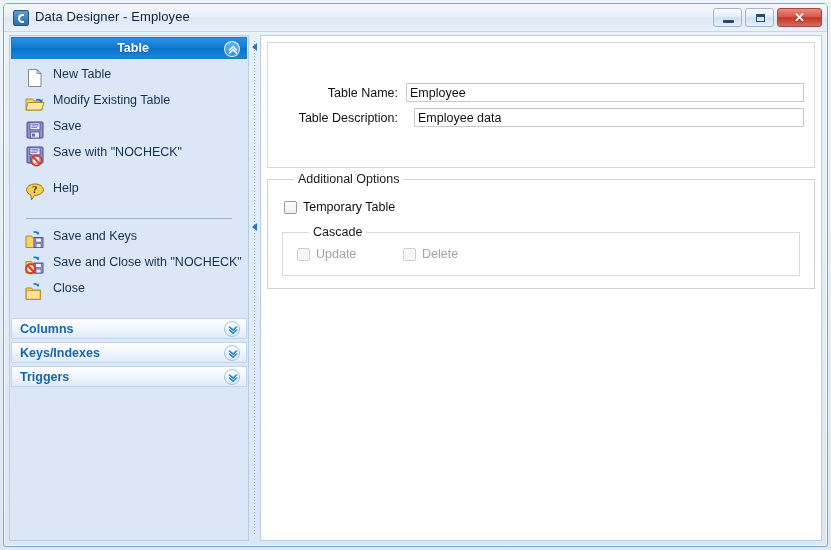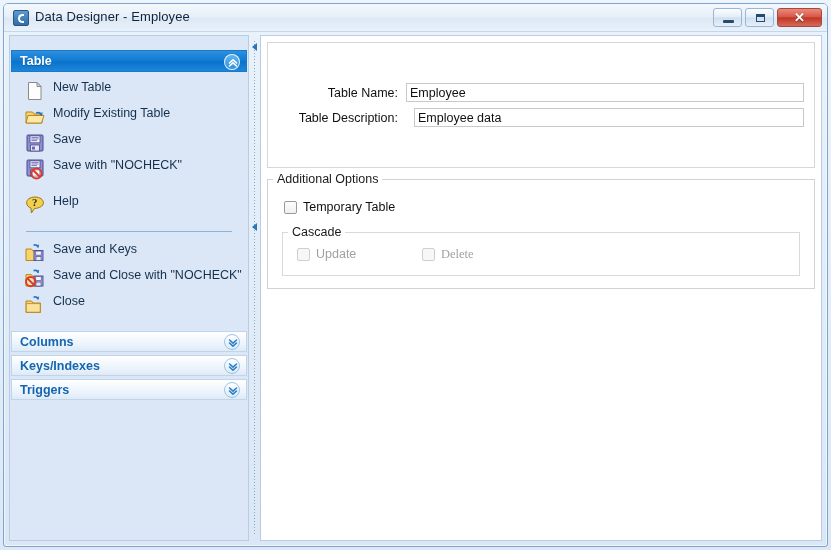--- a/index.html
+++ b/index.html
@@ -146,27 +146,28 @@
     bottom: 5px;
     background: #dbe7f7;
     border: 1px solid #b8cde5;
     box-sizing: border-box;
     overflow: hidden;
   }
 
   .nav-header {
     position: relative;
     height: 22px;
-    margin: 14px 1px 0 1px;
+    margin: 1px 1px 0 1px;
     background: linear-gradient(180deg,#2e8fe0 0%, #0d7ad4 50%, #0a72c9 51%, #1b86db 100%);
     border: 1px solid #1a7ac4;
     box-sizing: border-box;
     display: flex;
     align-items: center;
     cursor: default;
+    justify-content: center;
   }
   .nav-header .label {
     margin-left: 8px;
     color: #ffffff;
     font-size: 12.5px;
     font-weight: bold;
     text-shadow: 0 1px 1px rgba(0,0,0,.25);
   }
   .chev-circle {
     position: absolute;
@@ -326,21 +327,21 @@
   .groupbox {
     position: absolute;
     left: 6px;
     right: 6px;
     border: 1px solid #d2d2d2;
     background: #ffffff;
     box-sizing: border-box;
   }
   .groupbox > .gb-title {
     position: absolute;
-    left: 5px;
+    left: 26px;
     top: -8px;
     background: #ffffff;
     padding: 0 4px;
     font-size: 12.5px;
     color: #1a1a1a;
     white-space: nowrap;
   }
   #gb-additional { top: 143px; height: 110px; }
   #gb-cascade {
     left: 14px;
@@ -373,21 +374,21 @@
   }
   .chk-label {
     font-size: 12.5px;
     color: #101010;
     white-space: nowrap;
   }
   .chk-label.disabled { color: #a2a2a2; }
 
   #row-temporary { left: 16px; top: 20px; }
   #row-update { left: 14px; top: 14px; }
-  #row-delete { left: 139px; top: 14px; font-family: Liberation Serif, serif; }
+  #row-delete { left: 120px; top: 14px; }
 
   
   .ico svg { position: absolute; left: 0; top: 0; }
 </style>
 </head>
 <body>
 
 <div id="app">
   <div class="window">
 

